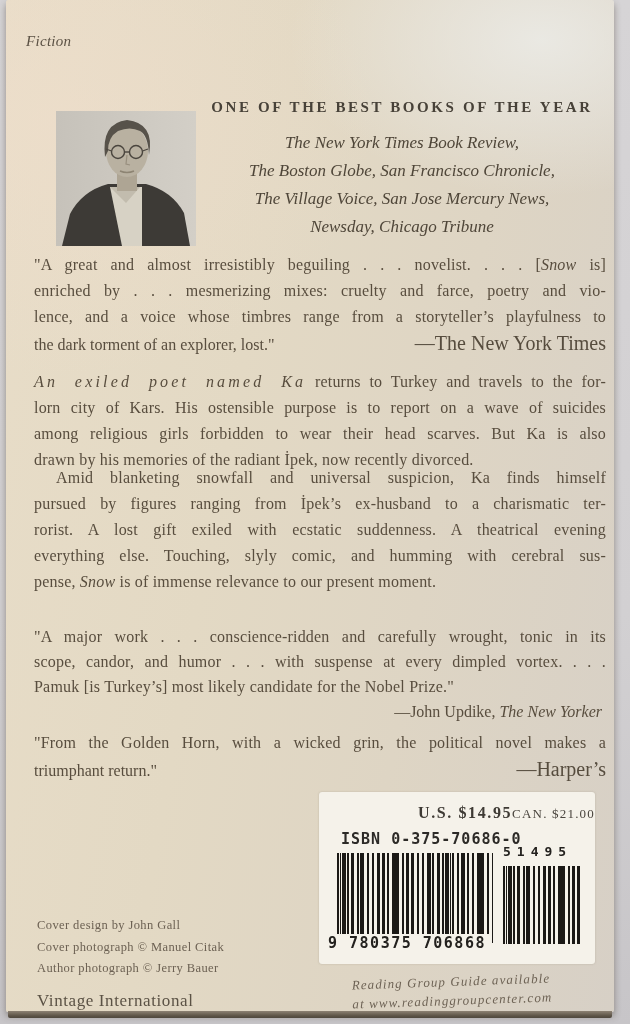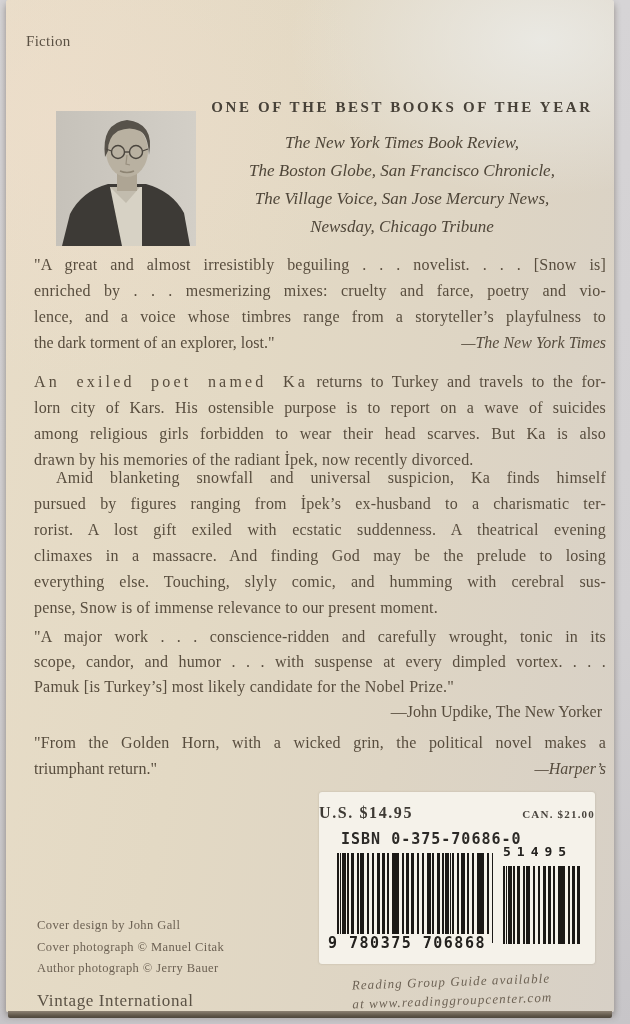--- a/index.html
+++ b/index.html
@@ -1,21 +1,21 @@
 <!DOCTYPE html>
 <html><head>
 <meta charset="utf-8">
 <style>
   html,body{margin:0;padding:0;}
   body{
     width:630px;height:1024px;position:relative;overflow:hidden;
     background:linear-gradient(180deg,#d6d4d6 0%,#d2d0d2 60%,#c7c5c8 100%);
     font-family:"Liberation Serif","DejaVu Serif",serif;
   }
-  .it{}
+  .it{font-style:italic;}
   
   .cover{
     position:absolute;left:6px;top:0;width:608px;height:1012px;
     background:
       radial-gradient(ellipse 420px 260px at 88% 4%, rgba(236,236,232,.85) 0%, rgba(236,236,232,0) 60%),
       radial-gradient(ellipse 500px 400px at 8% 12%, rgba(240,222,204,.55) 0%, rgba(240,222,204,0) 65%),
       linear-gradient(100deg,#e8ddc8 0%,#e3d9c4 38%,#ded5c4 66%,#d7d0c6 100%);
     box-shadow:0 4px 7px rgba(60,50,38,.45);
     border-radius:2px;
   }
@@ -35,34 +35,34 @@
   .press-line{font-style:italic;font-size:17px;line-height:28px;color:#4f4639;}
   
   .block{position:absolute;left:28px;width:572px;}
   .tl{
     font-size:16px;line-height:26px;color:#584d3e;
     text-align:justify;text-align-last:justify;letter-spacing:.2px;
   }
   .tl.endl{text-align-last:left;}
   .flexl{display:flex;justify-content:space-between;align-items:baseline;
     font-size:16px;line-height:26px;color:#584d3e;}
-  .attr{font-style:italic;font-size:16px;color:#564c3e;}
+  .attr{font-size:20px;color:#564c3e;}
   .spaced .it{letter-spacing:3.2px;word-spacing:5px;}
   .indent{text-indent:22px;}
   .attr-row{font-size:16px;line-height:25px;color:#584d3e;text-align:right;padding-right:4px;}
   .q2{line-height:25px;}
   
   .label{
     position:absolute;left:313px;top:792px;width:276px;height:172px;
     background:#f5f2ea;border-radius:3px;box-shadow:0 0 2px rgba(120,110,95,.35);
   }
   .price-row{position:absolute;left:0;top:12px;width:100%;display:flex;
-    justify-content:space-between;align-items:baseline;gap:14px;}
+    justify-content:flex-end;align-items:baseline;}
   .price-us{font-size:16px;letter-spacing:1.6px;color:#3e3a34;font-weight:bold;}
-  .price-can{font-size:11px;letter-spacing:1.2px;color:#4a453e;font-weight:bold;}
+  .price-can{font-size:13px;letter-spacing:1.2px;color:#4a453e;font-weight:normal;}
   .isbn{position:absolute;left:22px;top:38px;
     font-family:"DejaVu Sans Mono","Liberation Mono",monospace;
     font-size:15px;letter-spacing:1px;color:#2c2a27;font-weight:bold;}
   .bars{
     background-image:
       repeating-linear-gradient(90deg,#1b1916 0 2px,rgba(0,0,0,0) 2px 5px),
       repeating-linear-gradient(90deg,rgba(0,0,0,0) 0 3px,#1b1916 3px 4px,rgba(0,0,0,0) 4px 11px),
       repeating-linear-gradient(90deg,rgba(0,0,0,0) 0 6px,#1b1916 6px 9px,rgba(0,0,0,0) 9px 17px);
   }
   .ean-bars{position:absolute;left:18px;top:61px;width:156px;height:90px;}
@@ -142,21 +142,20 @@
     <div class="tl spaced"><span></span><span class="it">An exiled poet named Ka</span><span> returns to Turkey and travels to the for-</span></div>
     <div class="tl"><span>lorn city of Kars. His ostensible purpose is to report on a wave of suicides</span></div>
     <div class="tl"><span>among religious girls forbidden to wear their head scarves. But Ka is also</span></div>
     <div class="tl endl"><span>drawn by his memories of the radiant İpek, now recently divorced.</span></div>
   </div>
 
   <div class="block" style="top:465px;">
     <div class="tl indent"><span>Amid blanketing snowfall and universal suspicion, Ka finds himself</span></div>
     <div class="tl"><span>pursued by figures ranging from İpek’s ex-husband to a charismatic ter-</span></div>
     <div class="tl"><span>rorist. A lost gift exiled with ecstatic suddenness. A theatrical evening</span></div>
-    <div class="tl"><span>climaxes in a massacre. And finding God may be the prelude to losing</span></div>
     <div class="tl"><span>everything else. Touching, slyly comic, and humming with cerebral sus-</span></div>
     <div class="tl endl"><span>pense, </span><span class="it">Snow</span><span> is of immense relevance to our present moment.</span></div>
   </div>
 
   <div class="block" style="top:624px;">
     <div class="tl q2"><span>"A major work . . . conscience-ridden and carefully wrought, tonic in its</span></div>
     <div class="tl q2"><span>scope, candor, and humor . . . with suspense at every dimpled vortex. . . .</span></div>
     <div class="tl q2 endl"><span>Pamuk [is Turkey’s] most likely candidate for the Nobel Prize."</span></div>
     <div class="attr-row"><span>—John Updike, </span><span class="it">The New Yorker</span><span></span></div>
   </div>

